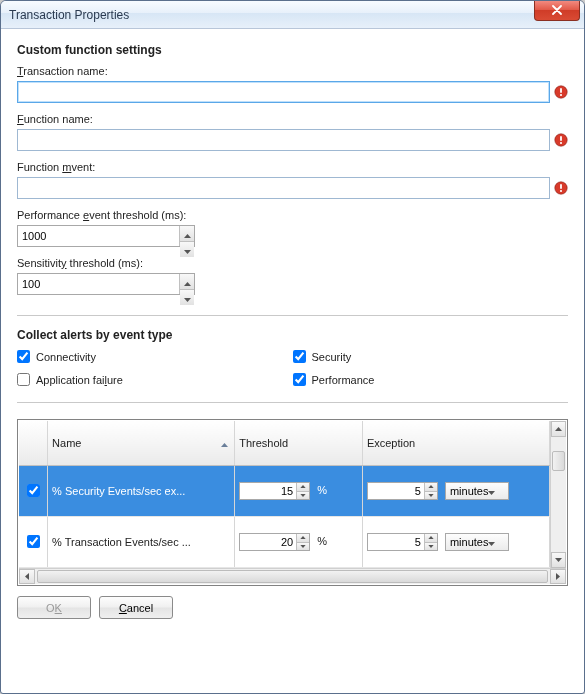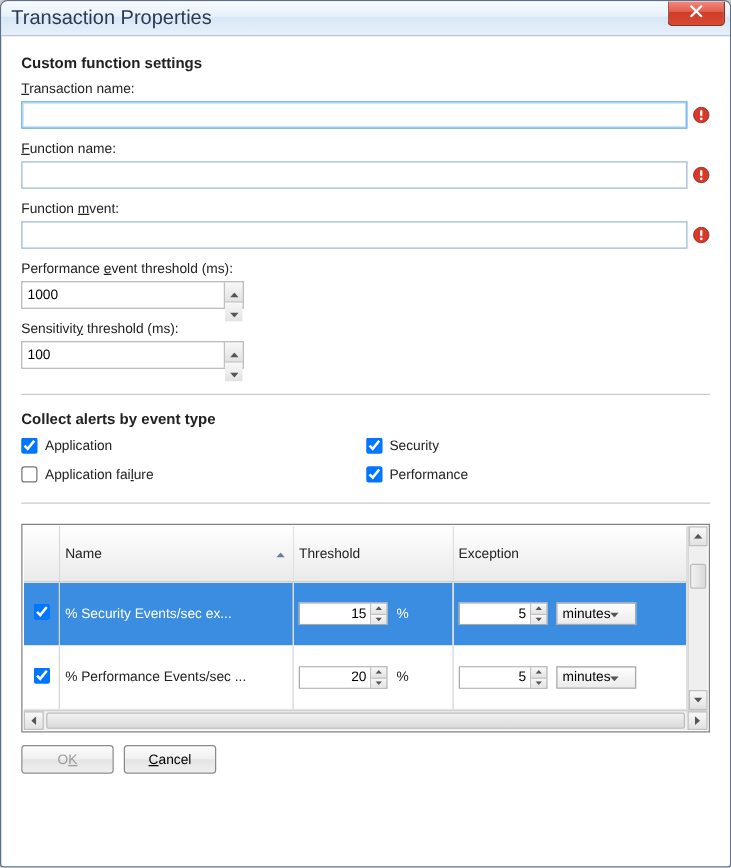--- a/index.html
+++ b/index.html
@@ -23,21 +23,21 @@
   
   .titlebar {
     height: 28px;
     background: linear-gradient(to bottom, #f7fbff 0%, #e7f0fa 45%, #d7e6f5 46%, #e7f0fa 100%);
     border-bottom: 1px solid #b8c6d9;
     display: flex; align-items: center;
     padding-left: 8px;
   }
   .titlebar .title {
     flex: 1;
-    font-size: 16px;
+    font-size: 12px;
     color: #2a3a50;
   }
   .close-btn {
     width: 46px; height: 20px;
     margin-right: 4px; margin-top: 0;
     align-self: flex-start;
     background: linear-gradient(to bottom, #f28a7f 0%, #e25b4a 45%, #cf3b27 46%, #d94b34 100%);
     border: 1px solid #8a2f22;
     border-top: none;
     border-radius: 0 0 4px 4px;
@@ -372,21 +372,21 @@
         </div>
       </div>
     </div>
 
     <hr class="hr">
 
     <div class="section-title">Collect alerts by event type</div>
     <div class="alerts">
       <label class="cb">
         <input type="checkbox" checked="" style="">
-        <span>Application</span>
+        <span>Connectivity</span>
       </label>
       <label class="cb">
         <input type="checkbox" checked="" style="">
         <span>Security</span>
       </label>
       <label class="cb">
         <input type="checkbox" style="">
         <span>
           <span>Application fai</span><u>l</u><span>ure</span>
         </span>
@@ -462,21 +462,21 @@
                 <div class="mini-select" style="margin-left:4px;">
                   <span>minutes</span>
                   <span><svg viewBox="0 0 7 4">
                         <path d="M0 0 L3.5 4 L7 0 Z" fill="#555"></path>
                       </svg></span>
                 </div>
               </td>
             </tr>
             <tr>
               <td class="chk"><input type="checkbox" checked="" style=""></td>
-              <td>% Performance Events/sec ...</td>
+              <td>% Transaction Events/sec ...</td>
               <td>
                 <div class="mini-spin">
                   <input type="text" value="20" style="">
                   <div class="sb">
                     <button>
                         <svg viewBox="0 0 7 4">
                           <path d="M0 4 L3.5 0 L7 4 Z" fill="#555"></path>
                         </svg>
                       </button>
                     <button>

